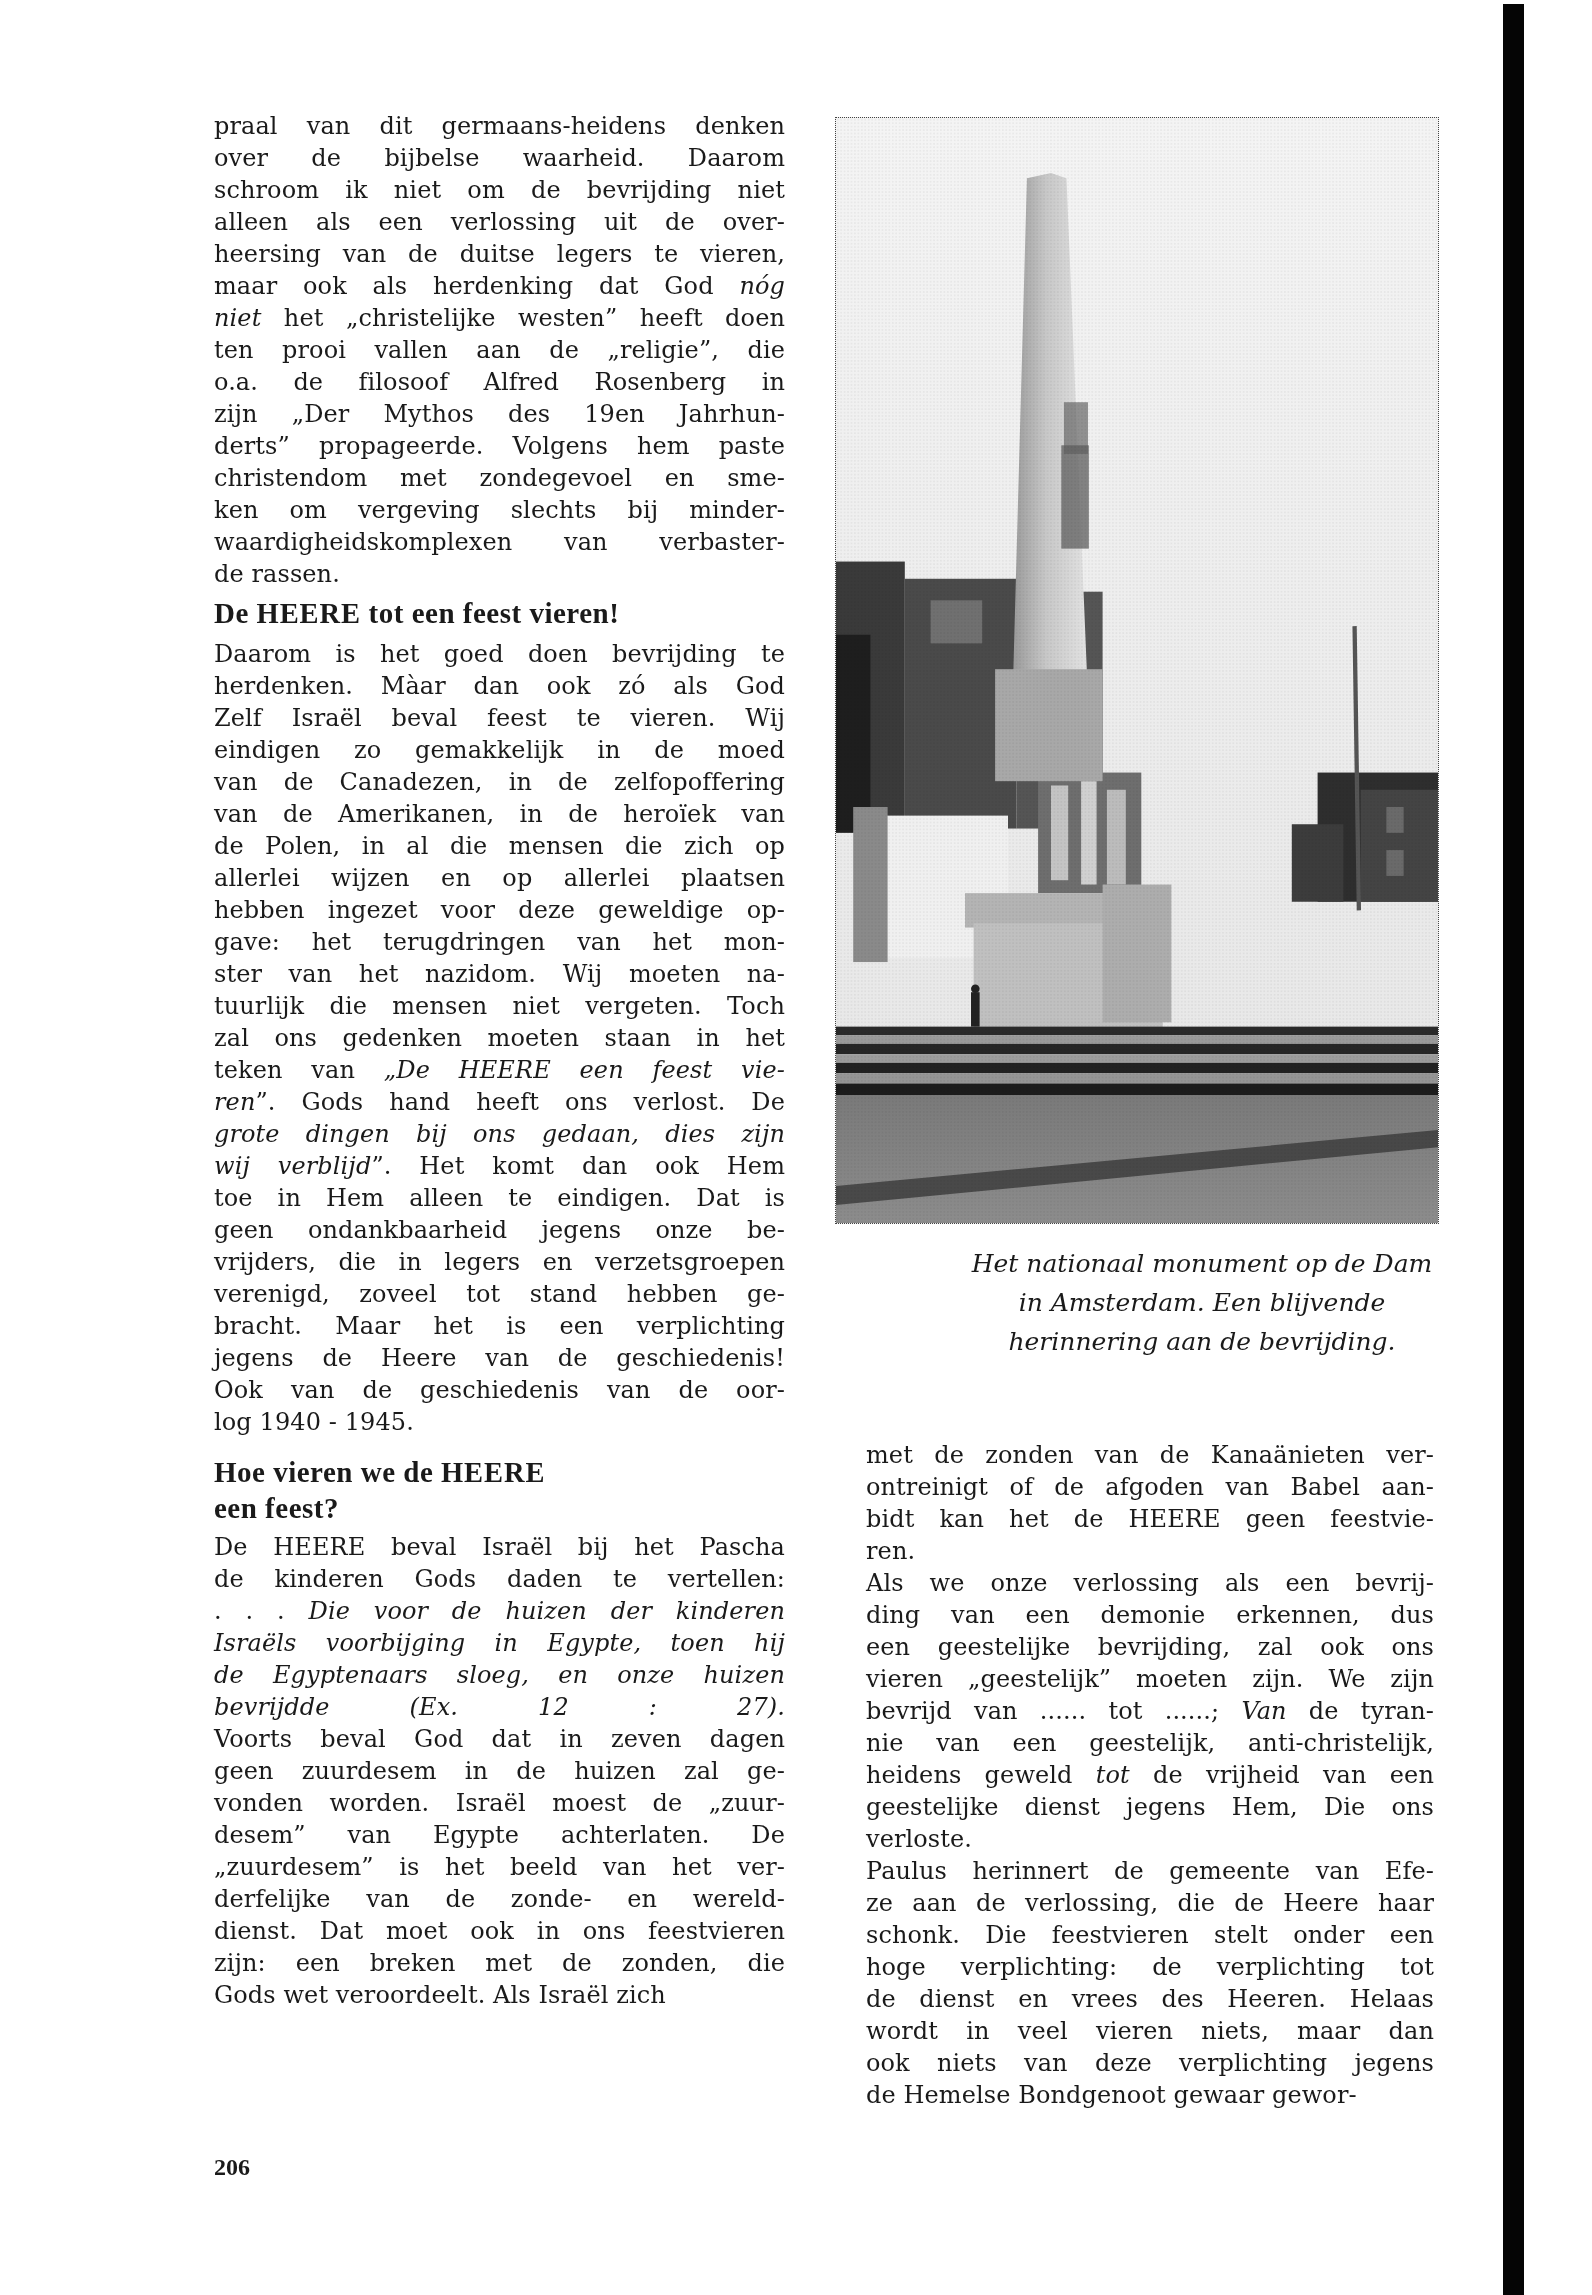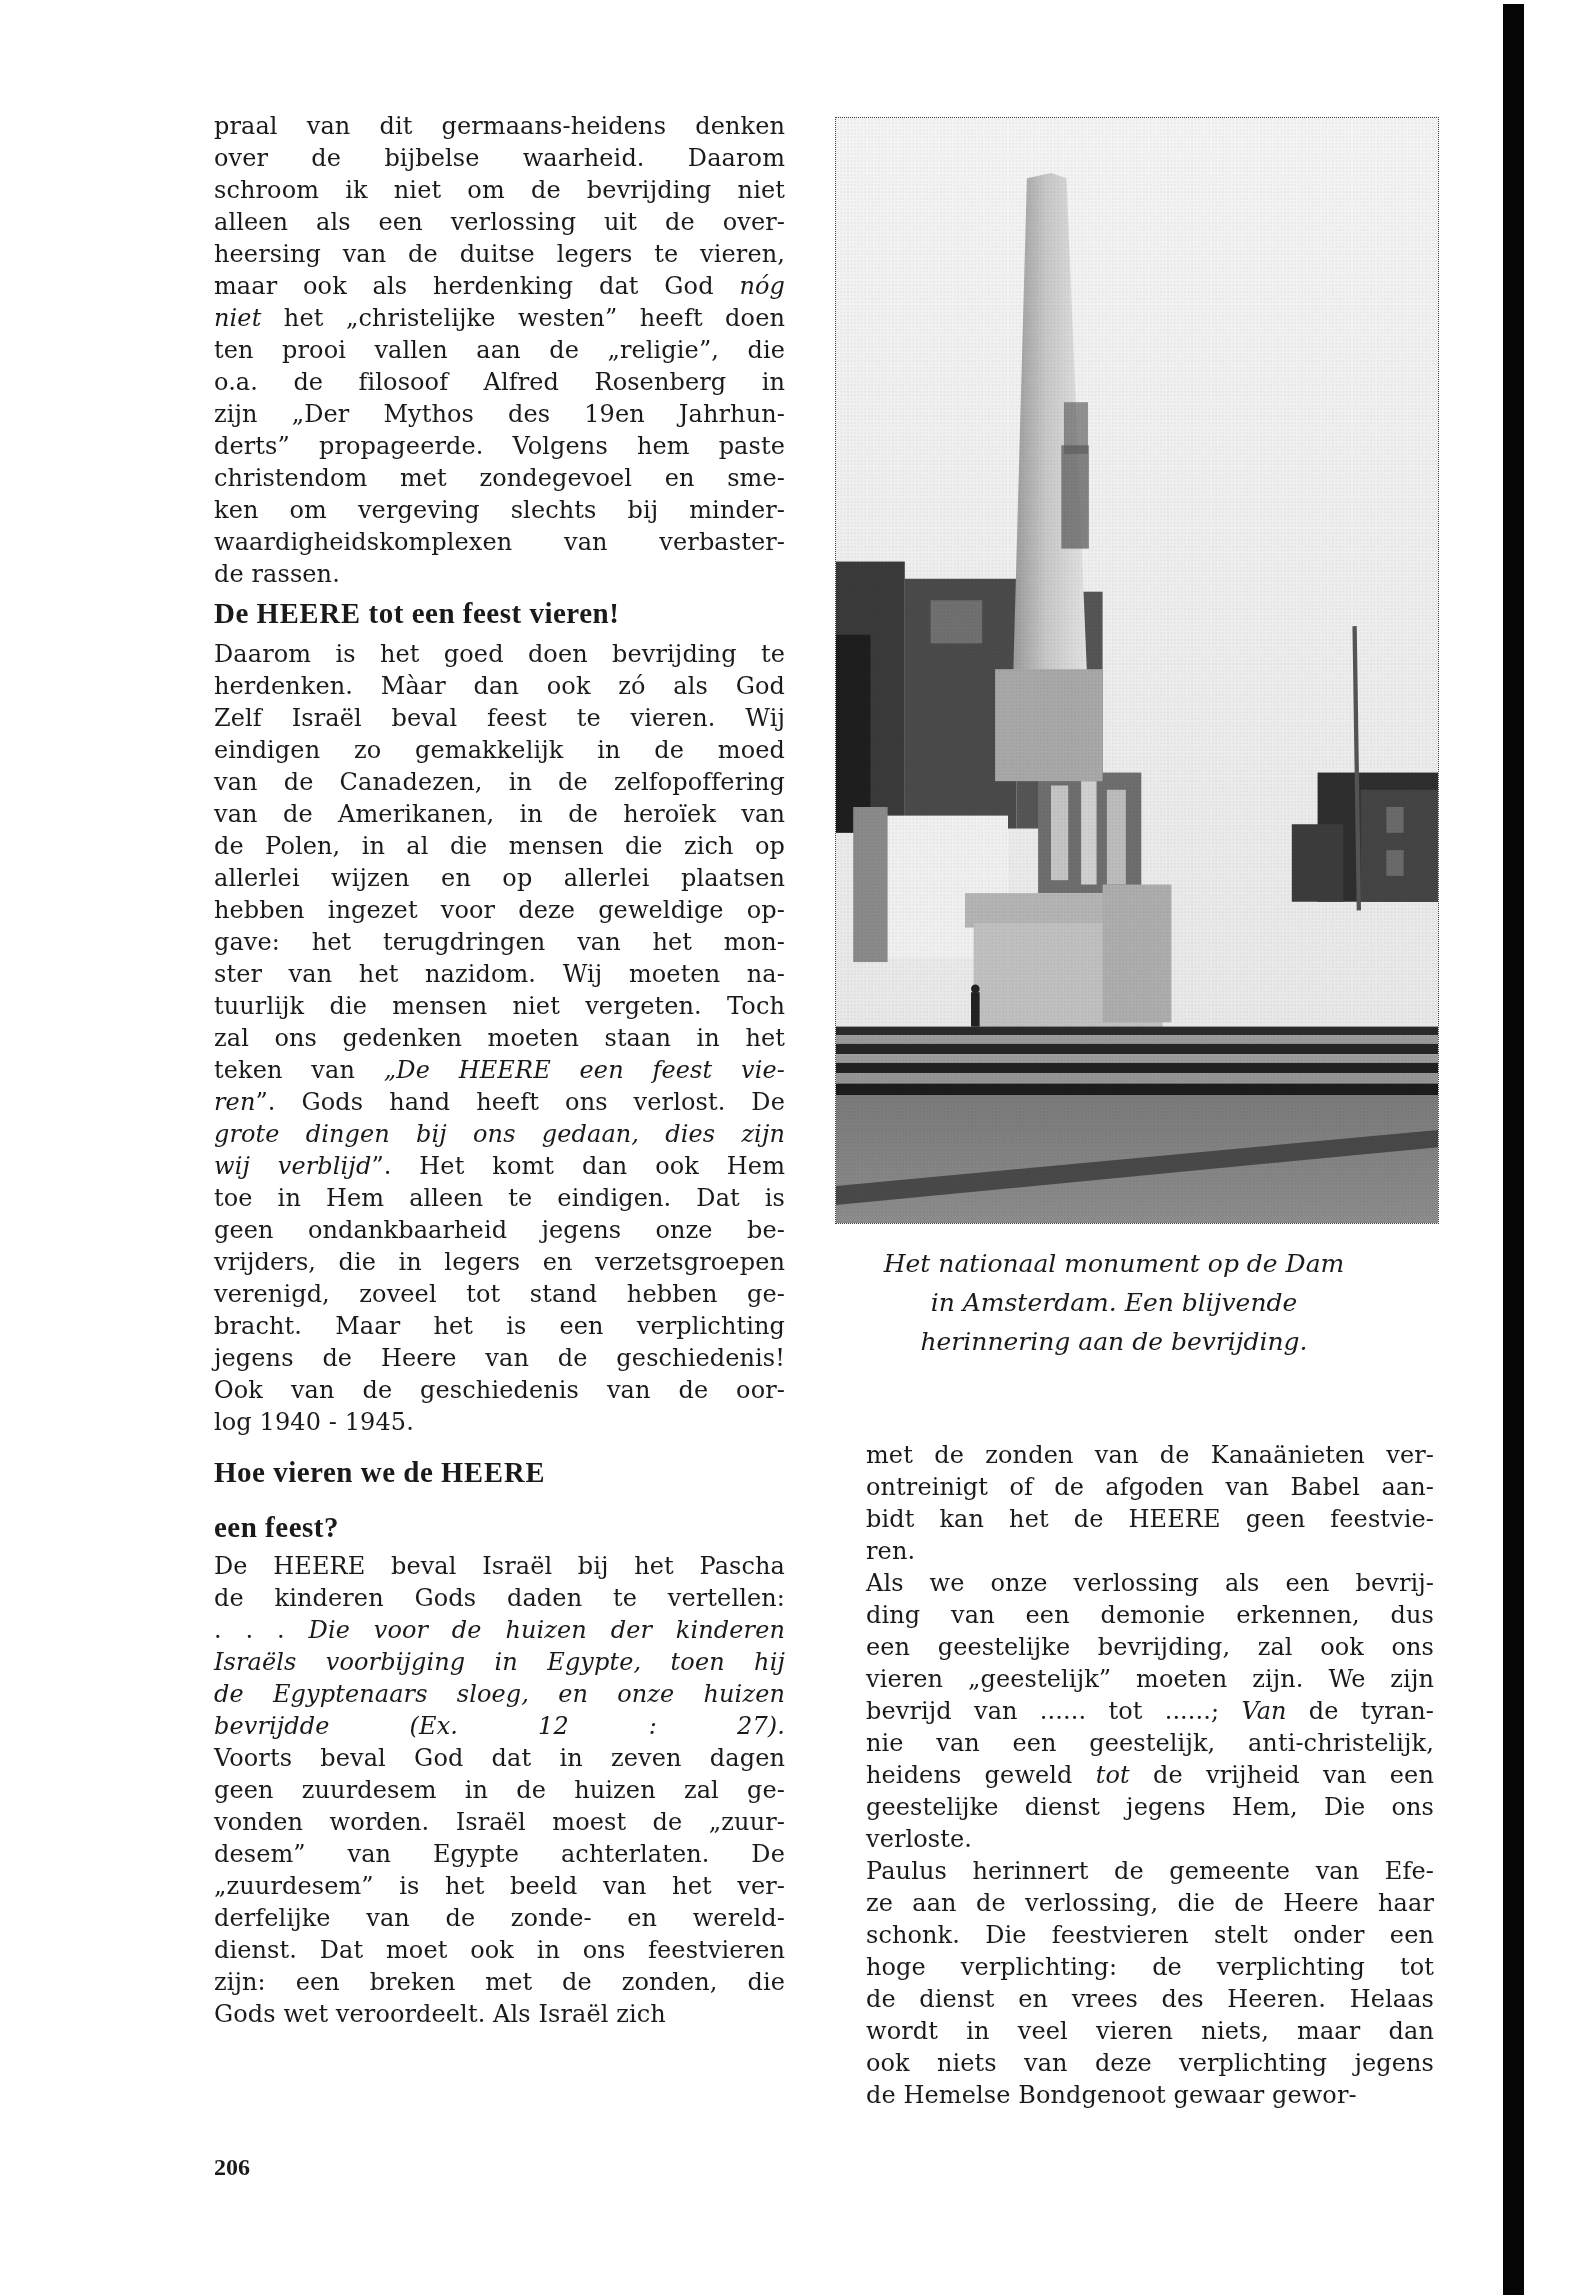--- a/index.html
+++ b/index.html
@@ -24,34 +24,34 @@
   .line i, .it { font-style: italic; }
   .heading {
     display: block; white-space: nowrap;
     font-family: "Liberation Serif", "DejaVu Serif", serif;
     font-weight: bold; font-size: 29px; line-height: 35px;
     letter-spacing: 0.5px;
   }
   .heading .caps { font-size: 28.5px; letter-spacing: 0.9px; }
   #heading-1 { margin-top: 6px; margin-bottom: 7px; }
   #heading-2 { margin-top: 17.3px; margin-bottom: 5.2px; }
-  #heading-2 .heading-line + .heading-line { margin-top: 20px; }
+  #heading-2 .heading-line + .heading-line { margin-top: 1px; }
   .page-number {
     position: absolute; left: 214px; top: 2154px;
     font-family: "Liberation Serif", "DejaVu Serif", serif;
     font-size: 24px; font-weight: bold;
   }
   #photo {
     position: absolute; left: 835px; top: 117px; width: 604px; height: 1107px;
     border: 1.7px dotted #444; box-sizing: border-box; overflow: hidden;
     background: #efefef;
   }
   #photo svg { display: block; width: 100%; height: 100%; }
   #caption {
-    position: absolute; left: 812px; top: 1244px; width: 604px;
+    position: absolute; left: 900px; top: 1244px; width: 604px;
     text-align: center; font-style: italic;
     font-size: 25px; line-height: 39px; color: #1a1a1a;
   }
   #caption span { display: block; }
   #edge-bar {
     position: absolute; left: 1503px; top: 3.5px; width: 21px; height: 2295px;
     background: #050505;
   }
 </style>
 </head>

